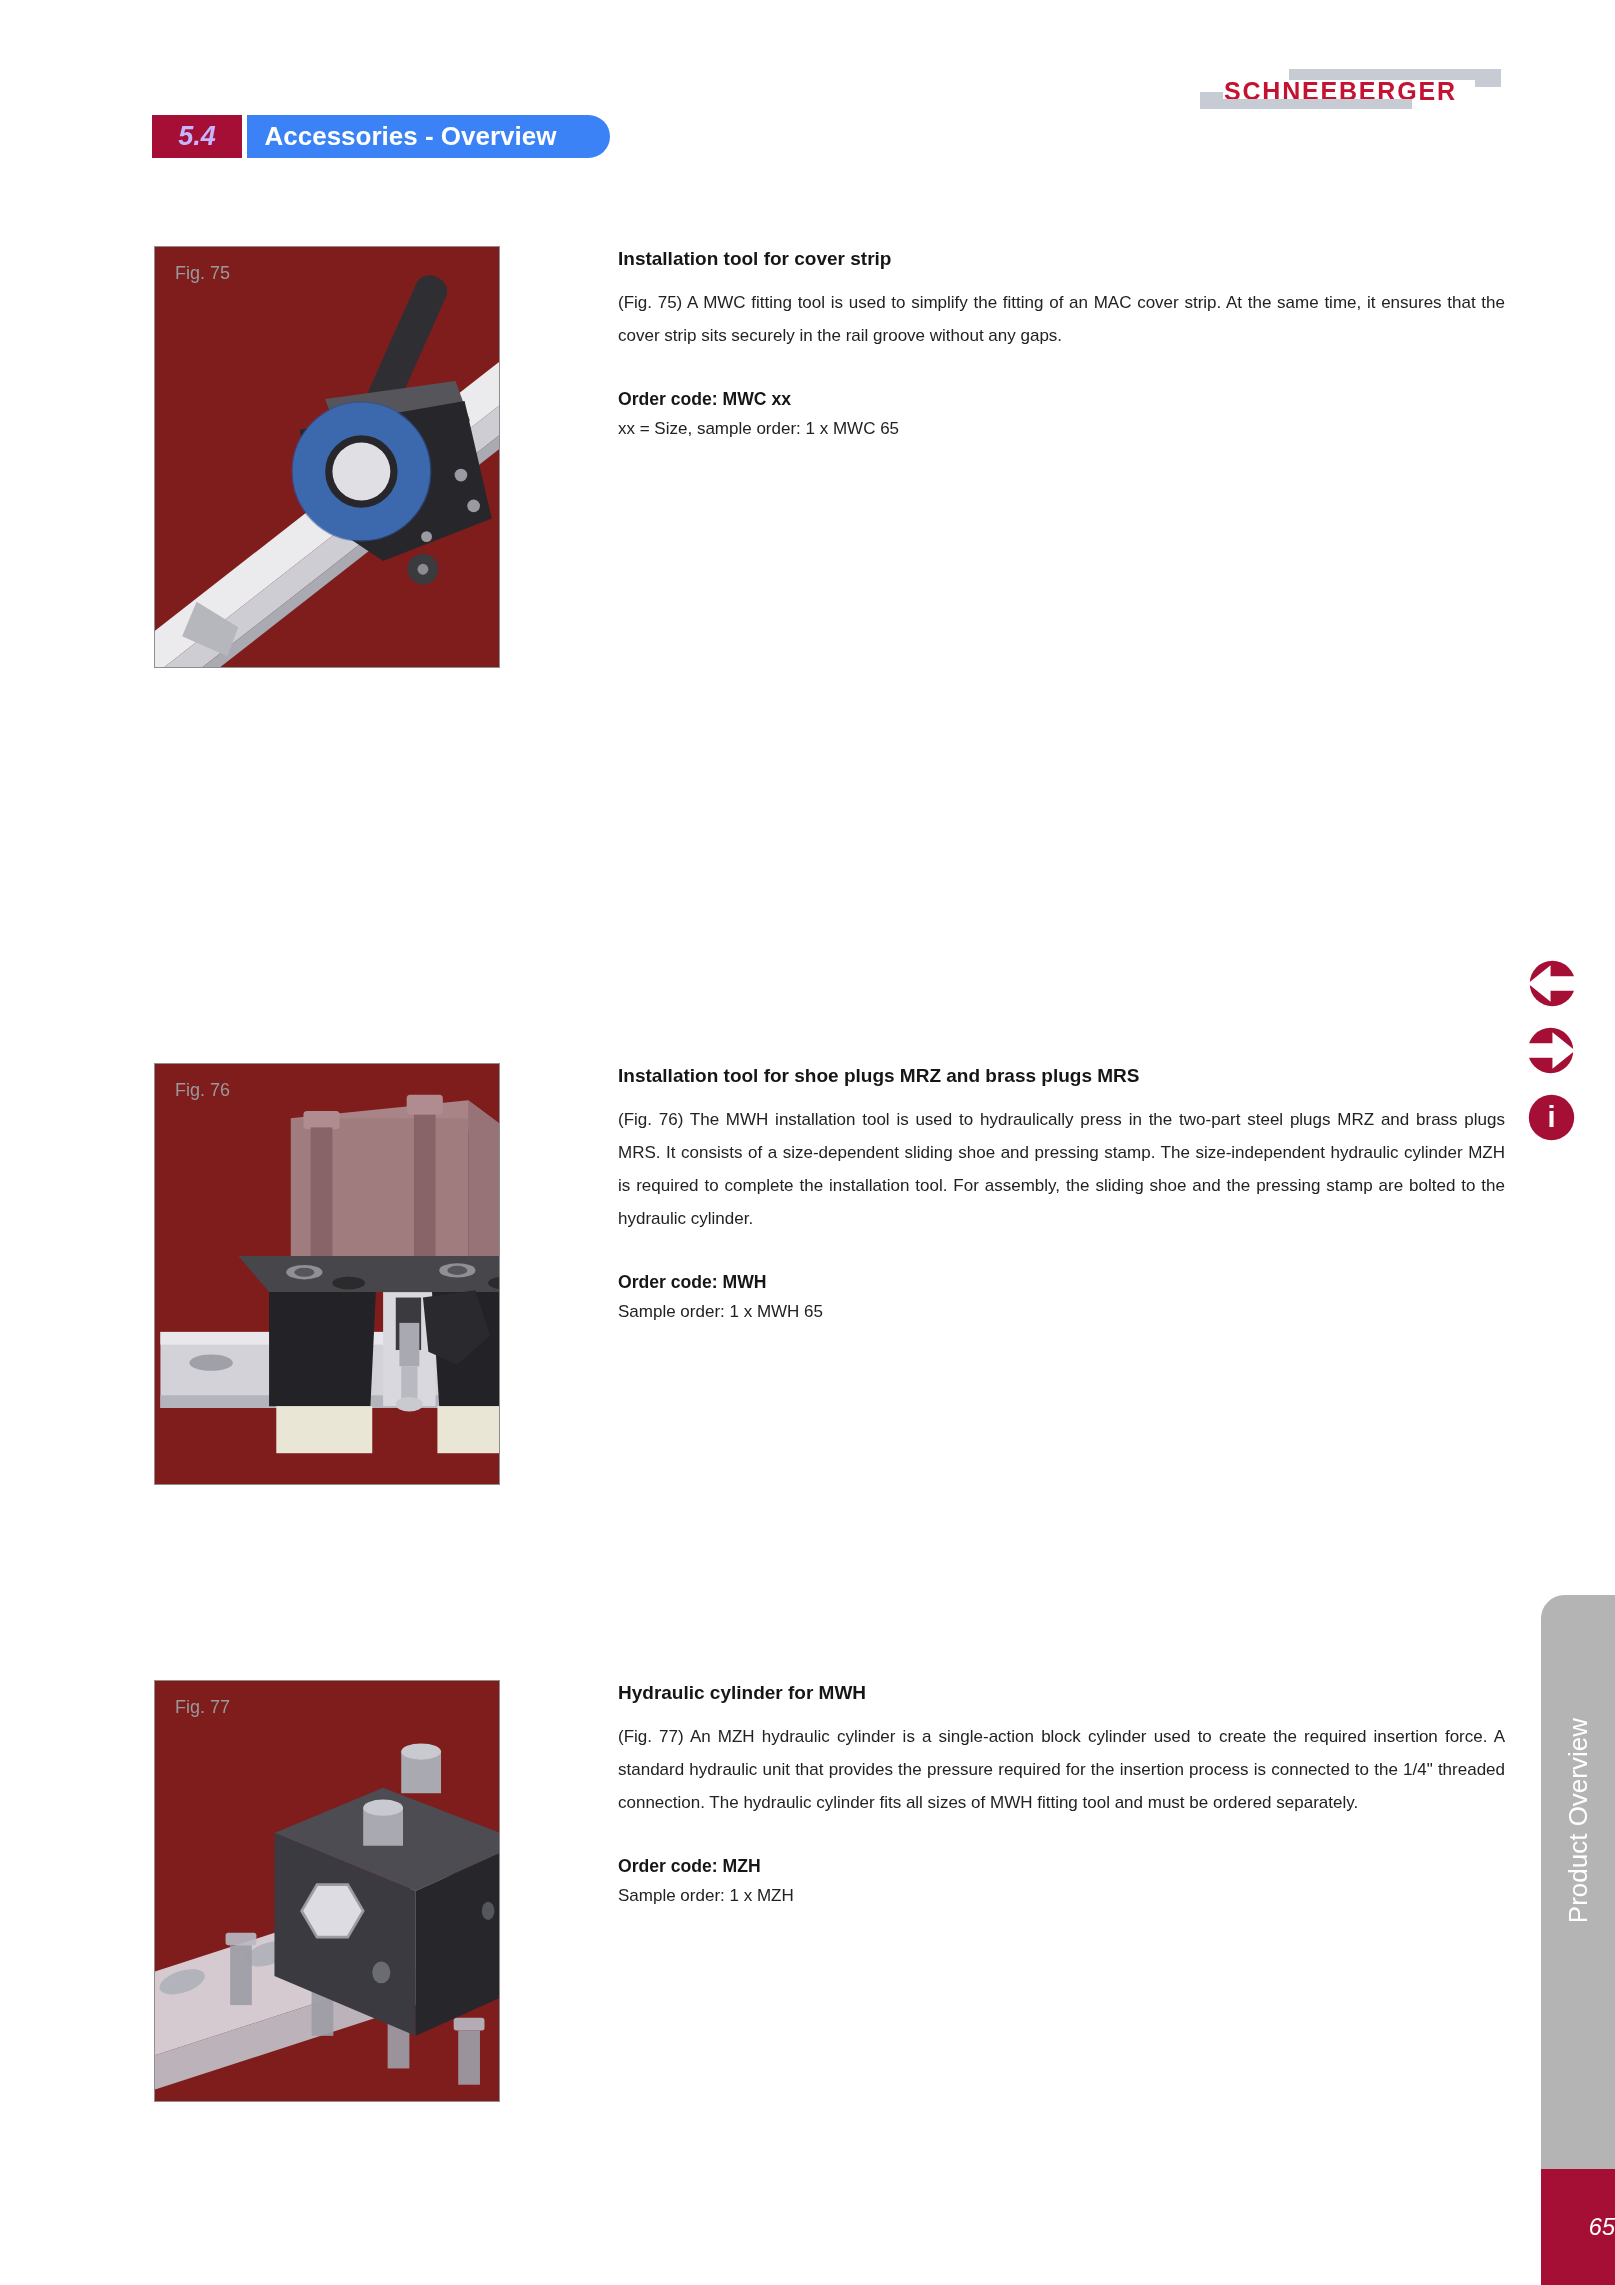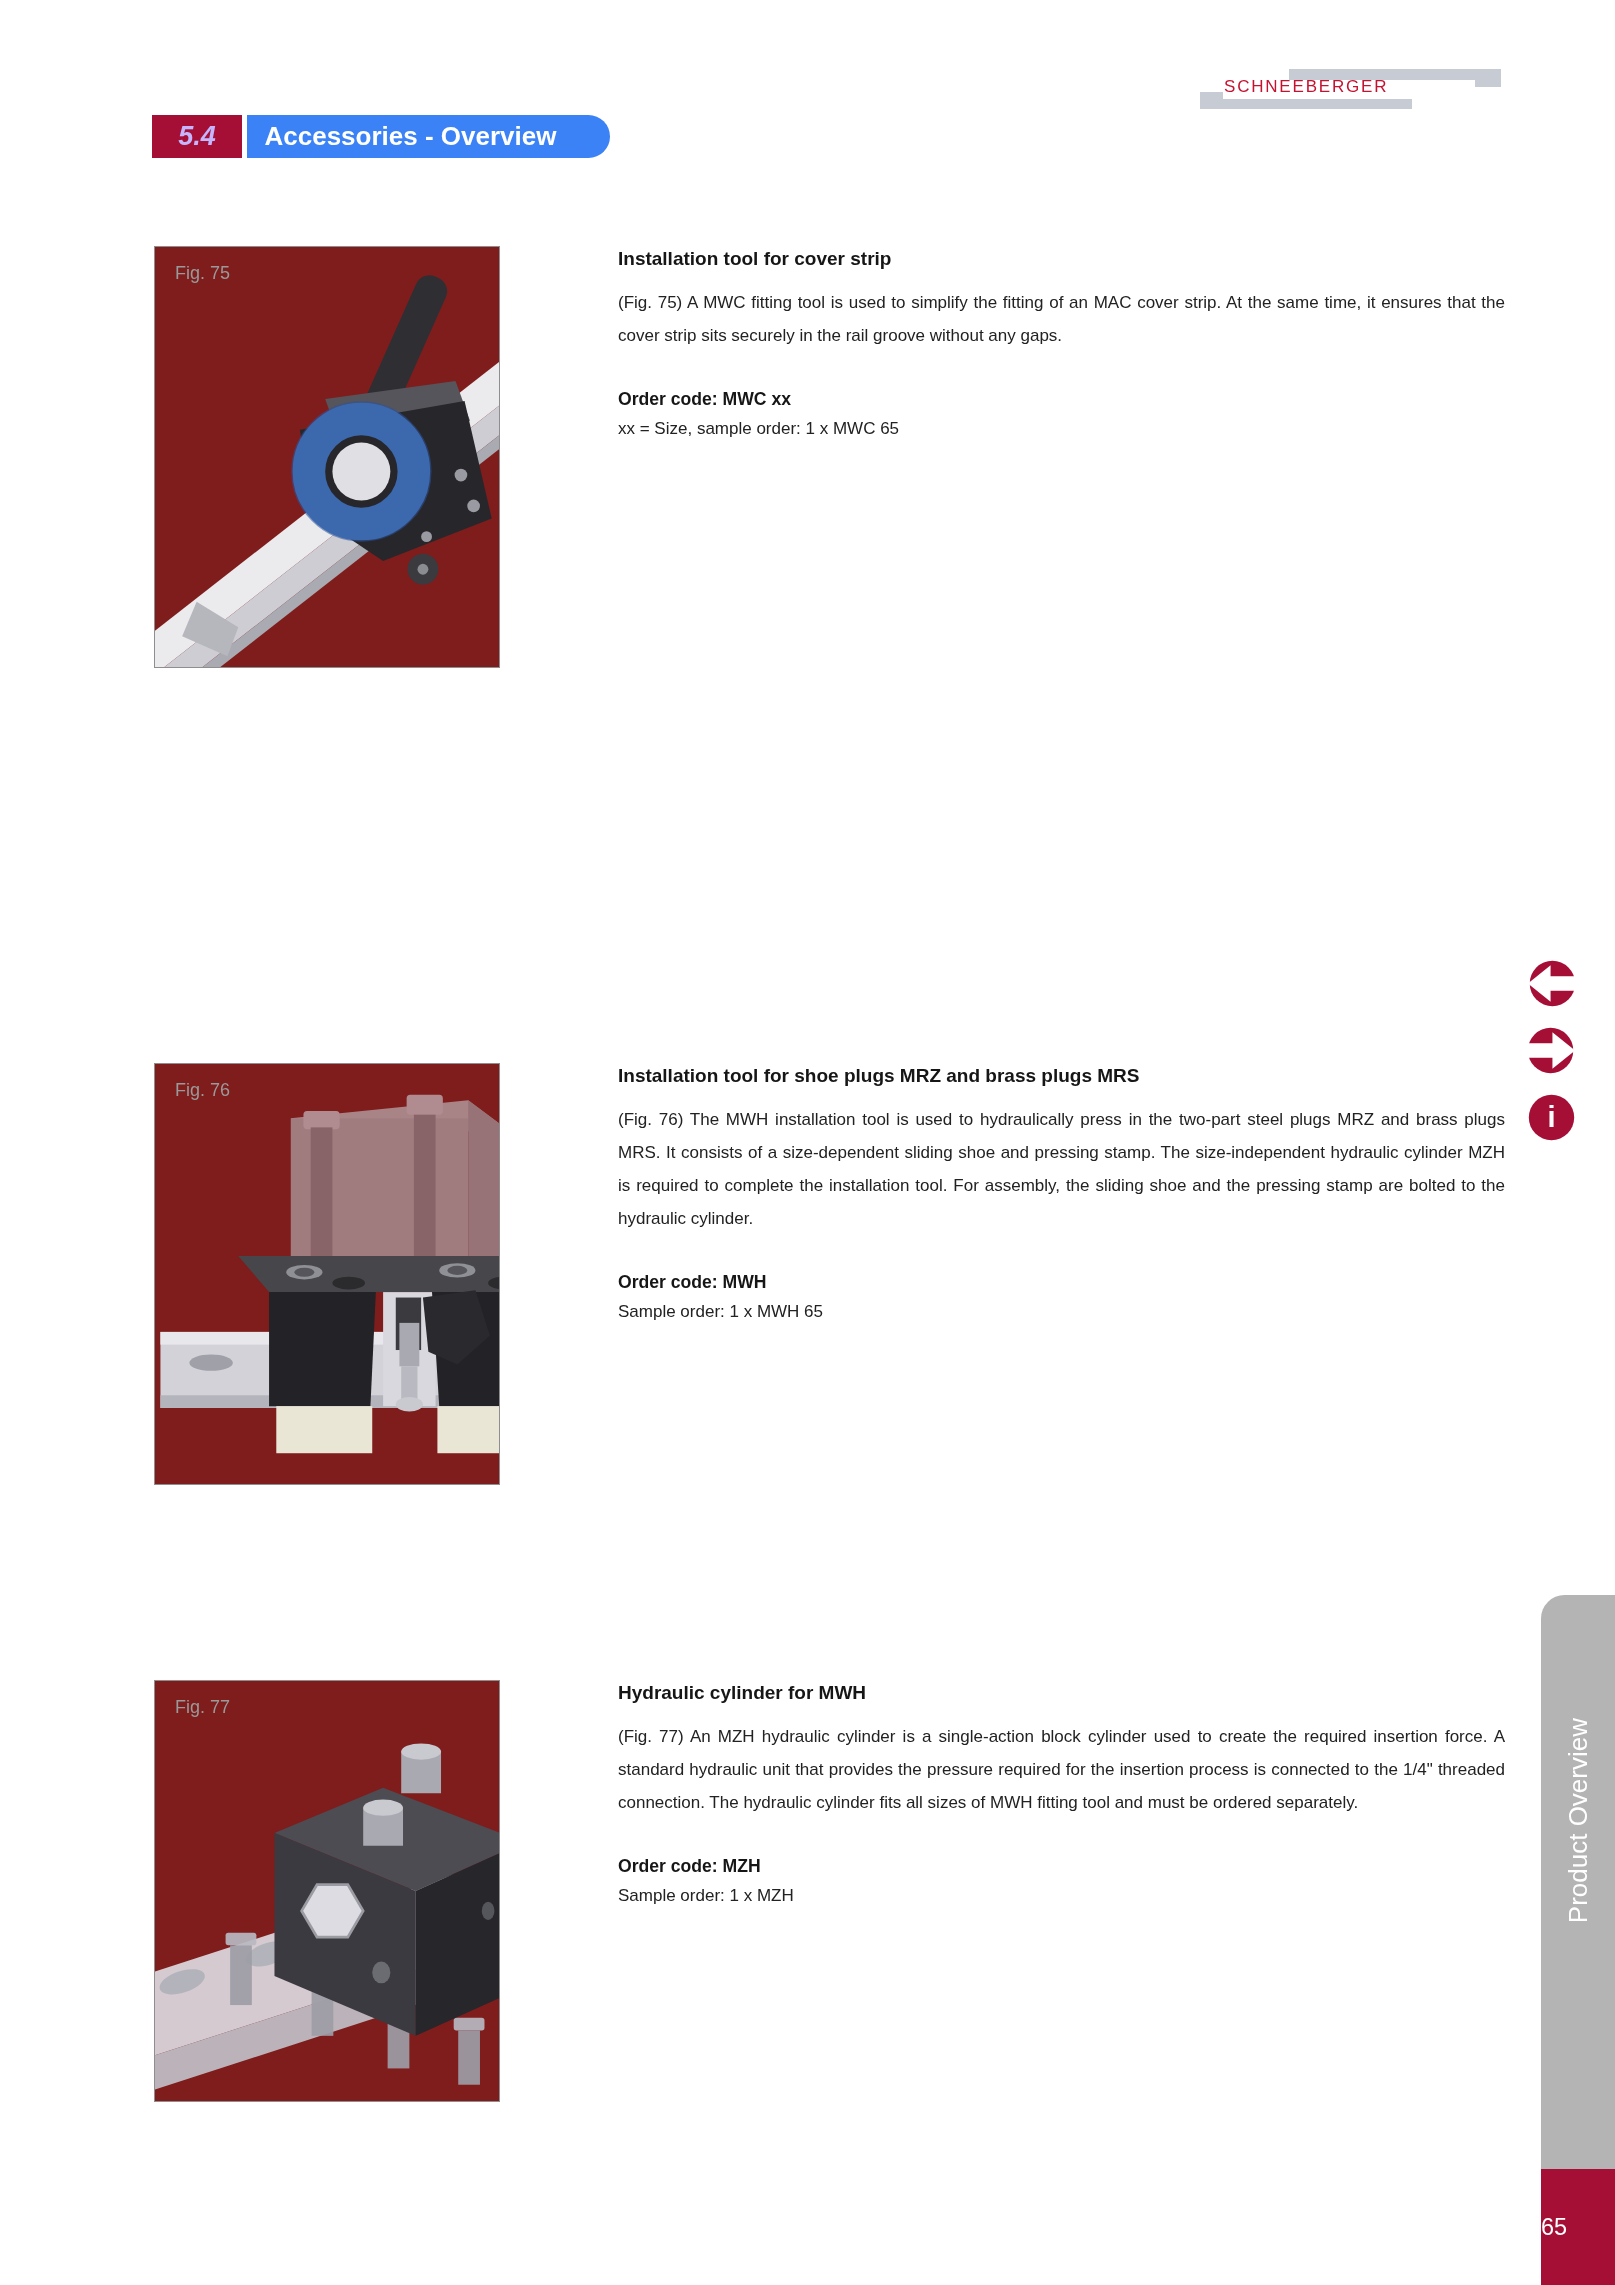--- a/index.html
+++ b/index.html
@@ -3,21 +3,21 @@
 <meta charset="utf-8">
 <style>
   * { margin:0; padding:0; box-sizing:border-box; }
   html,body { width:1616px; height:2285px; background:#ffffff;
     font-family:"Liberation Sans", sans-serif; color:#1f1f1f; position:relative; overflow:hidden; }
 
   
   .logo { position:absolute; left:1196px; top:65px; width:312px; height:47px; }
   .logo-bar-top { position:absolute; left:93px; top:3.6px; width:212px; height:11px; background:#c7cbd4; }
   .logo-bar-top-step { position:absolute; left:279px; top:12.7px; width:26px; height:9px; background:#c7cbd4; }
-  .logo-text { position:absolute; left:28px; top:11.8px; font-size:17px; font-weight:normal;
+  .logo-text { position:absolute; left:28px; top:11.8px; font-size:25px; font-weight:bold;
     letter-spacing:1.8px; color:#c41230; }
   .logo-bar-bottom { position:absolute; left:3.6px; top:34px; width:212px; height:10px; background:#c7cbd4; }
   .logo-bar-bottom-step { position:absolute; left:3.6px; top:27px; width:23.5px; height:7.2px; background:#c7cbd4; }
 
   
   .section-header { position:absolute; left:152px; top:115px; height:43px; display:flex; }
   .section-number { width:90px; height:43px; background:#a50f36; color:#c4b5fd;
     font-size:27px; font-weight:bold; display:flex; align-items:center; justify-content:center;font-style:italic; }
   .section-title { margin-left:4.5px; height:43px; background:#3b82f6; color:#fff;
     font-size:26px; font-weight:700; display:flex; align-items:center;
@@ -42,21 +42,21 @@
   .nav-icon { position:relative; width:51px; height:49px; margin-bottom:18px; cursor:pointer; }
   .nav-icon svg { display:block; }
 
   
   .side-tab { position:absolute; left:1541px; top:1595px; width:74px; height:574px;
     background:#b4b4b4; border-top-left-radius:23.5px;
     display:flex; flex-direction:column; align-items:center; justify-content:flex-end; }
   .side-tab-label { writing-mode:vertical-rl; transform:rotate(180deg);
     color:#ffffff; font-size:26px; font-weight:500; margin-bottom:246px; white-space:nowrap; }
   .page-tab { position:absolute; left:1541px; top:2169px; width:74px; height:116px;
-    background:#a50f36; display:flex; align-items:center; justify-content:flex-start; }
+    background:#a50f36; display:flex; align-items:center; justify-content:flex-end;font-style:italic; }
   .page-number { color:#ffffff; font-size:23.5px; font-weight:500; }
 </style>
 </head>
 <body>
 
 <div class="logo">
   <div class="logo-bar-top"></div>
   <div class="logo-bar-top-step"></div>
   <div class="logo-bar-bottom-step"></div>
   <div class="logo-text">SCHNEEBERGER</div>

